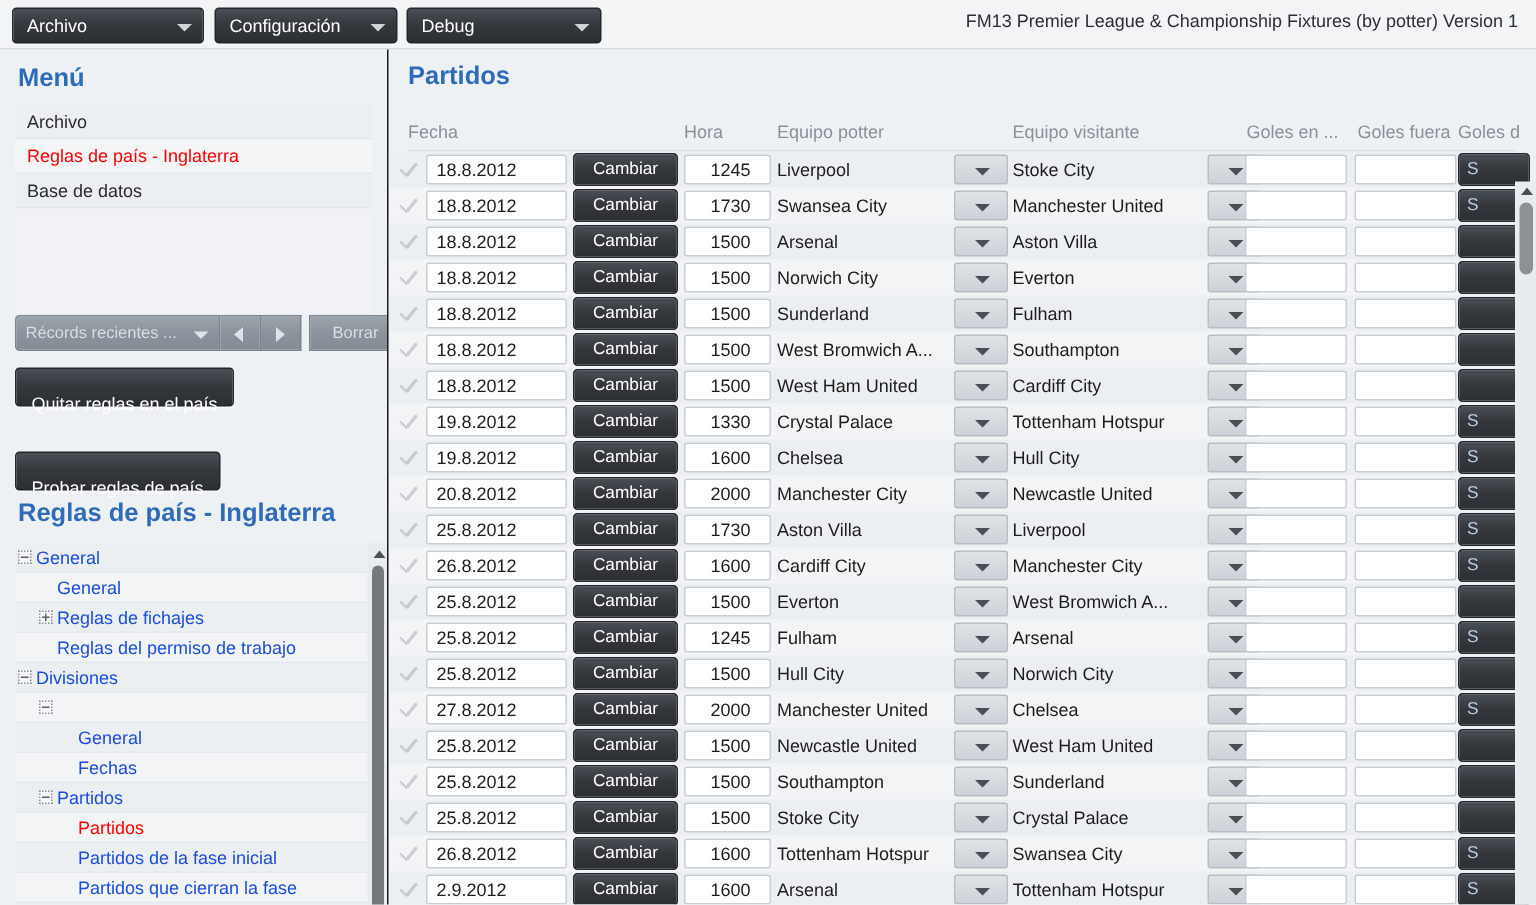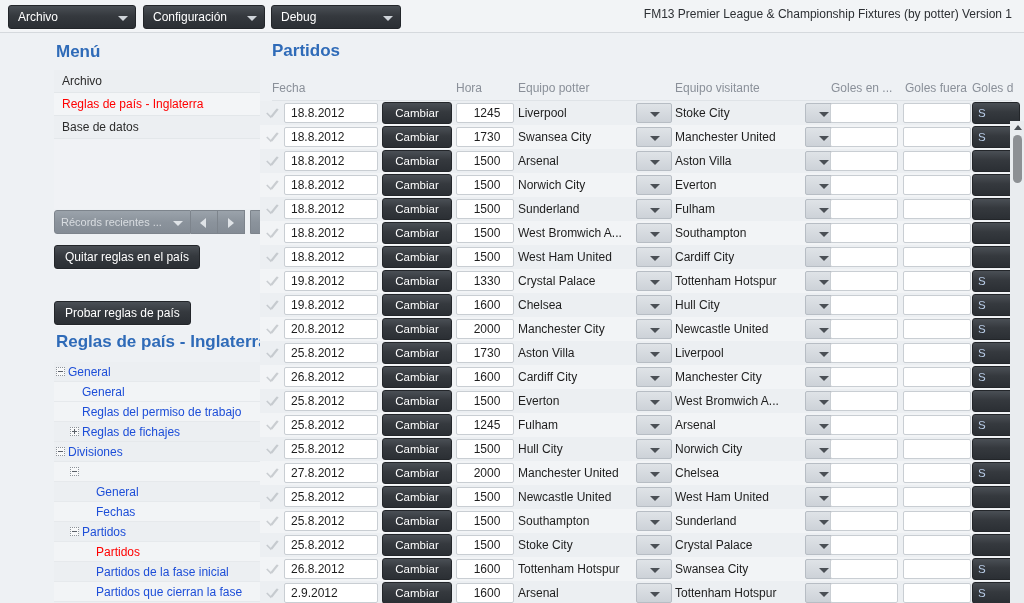--- a/index.html
+++ b/index.html
@@ -48,21 +48,20 @@
     white-space: nowrap;
   }
 
   
   #leftpanel {
     position: absolute; left: 0; top: 33px;
     width: 259px; height: 570px;
     background: #eef1f4;
     border-right: 1px solid #1c1c1c;
     overflow: hidden;
-    margin-left: 44px;
   }
   .panel-title {
     color: #2f6bb8; font-size: 17px; font-weight: bold;
     margin: 9px 0 8px 12px;
   }
   .menu-list { margin: 0 10px 0 10px; }
   .menu-list .row {
     height: 23px; line-height: 23px;
     padding-left: 8px;
     font-size: 12px;
@@ -114,21 +113,21 @@
     border: 1px solid #7d848c; border-radius: 0 3px 3px 0;
     color: #dadee2; font-size: 11px; text-align: center; line-height: 22px;
     cursor: pointer;
   }
 
   .dark-btn {
     position: absolute; left: 10px;
     background: linear-gradient(to bottom, #4a4f55 0%, #35393e 45%, #2b2f34 100%);
     border: 1px solid #23262a; border-radius: 3px;
     color: #fff; font-size: 12px; line-height: 22px; height: 24px;
-    padding: 0 10px; cursor: pointer;
+    padding: 12px 10px; cursor: pointer;
     box-shadow: 0 1px 0 rgba(255,255,255,.5);
   }
   #btn-quitar { top: 212px; }
   #btn-probar { top: 268px; }
 
   #rules-title {
     position: absolute; left: 12px; top: 299px;
     color: #2f6bb8; font-size: 17px; font-weight: bold;
   }
 
@@ -328,26 +327,26 @@
 
   <div id="tree-wrap">
     <div id="tree">
         <div class="tnode">
           <span class="tog" style="left: 2px;"></span>
           <span class="lbl" style="left: 14px;">General</span>
         </div>
         <div class="tnode alt">
           <span class="lbl" style="left: 28px;">General</span>
         </div>
-        <div class="tnode alt">
-          <span class="lbl" style="left: 28px;">Reglas del permiso de trabajo</span>
-        </div>
         <div class="tnode">
           <span class="tog plus" style="left: 16px;"></span>
           <span class="lbl" style="left: 28px;">Reglas de fichajes</span>
+        </div>
+        <div class="tnode alt">
+          <span class="lbl" style="left: 28px;">Reglas del permiso de trabajo</span>
         </div>
         <div class="tnode">
           <span class="tog" style="left: 2px;"></span>
           <span class="lbl" style="left: 14px;">Divisiones</span>
         </div>
         <div class="tnode alt">
           <span class="tog" style="left: 16px;"></span>
         </div>
         <div class="tnode">
           <span class="lbl" style="left: 42px;">General</span>

